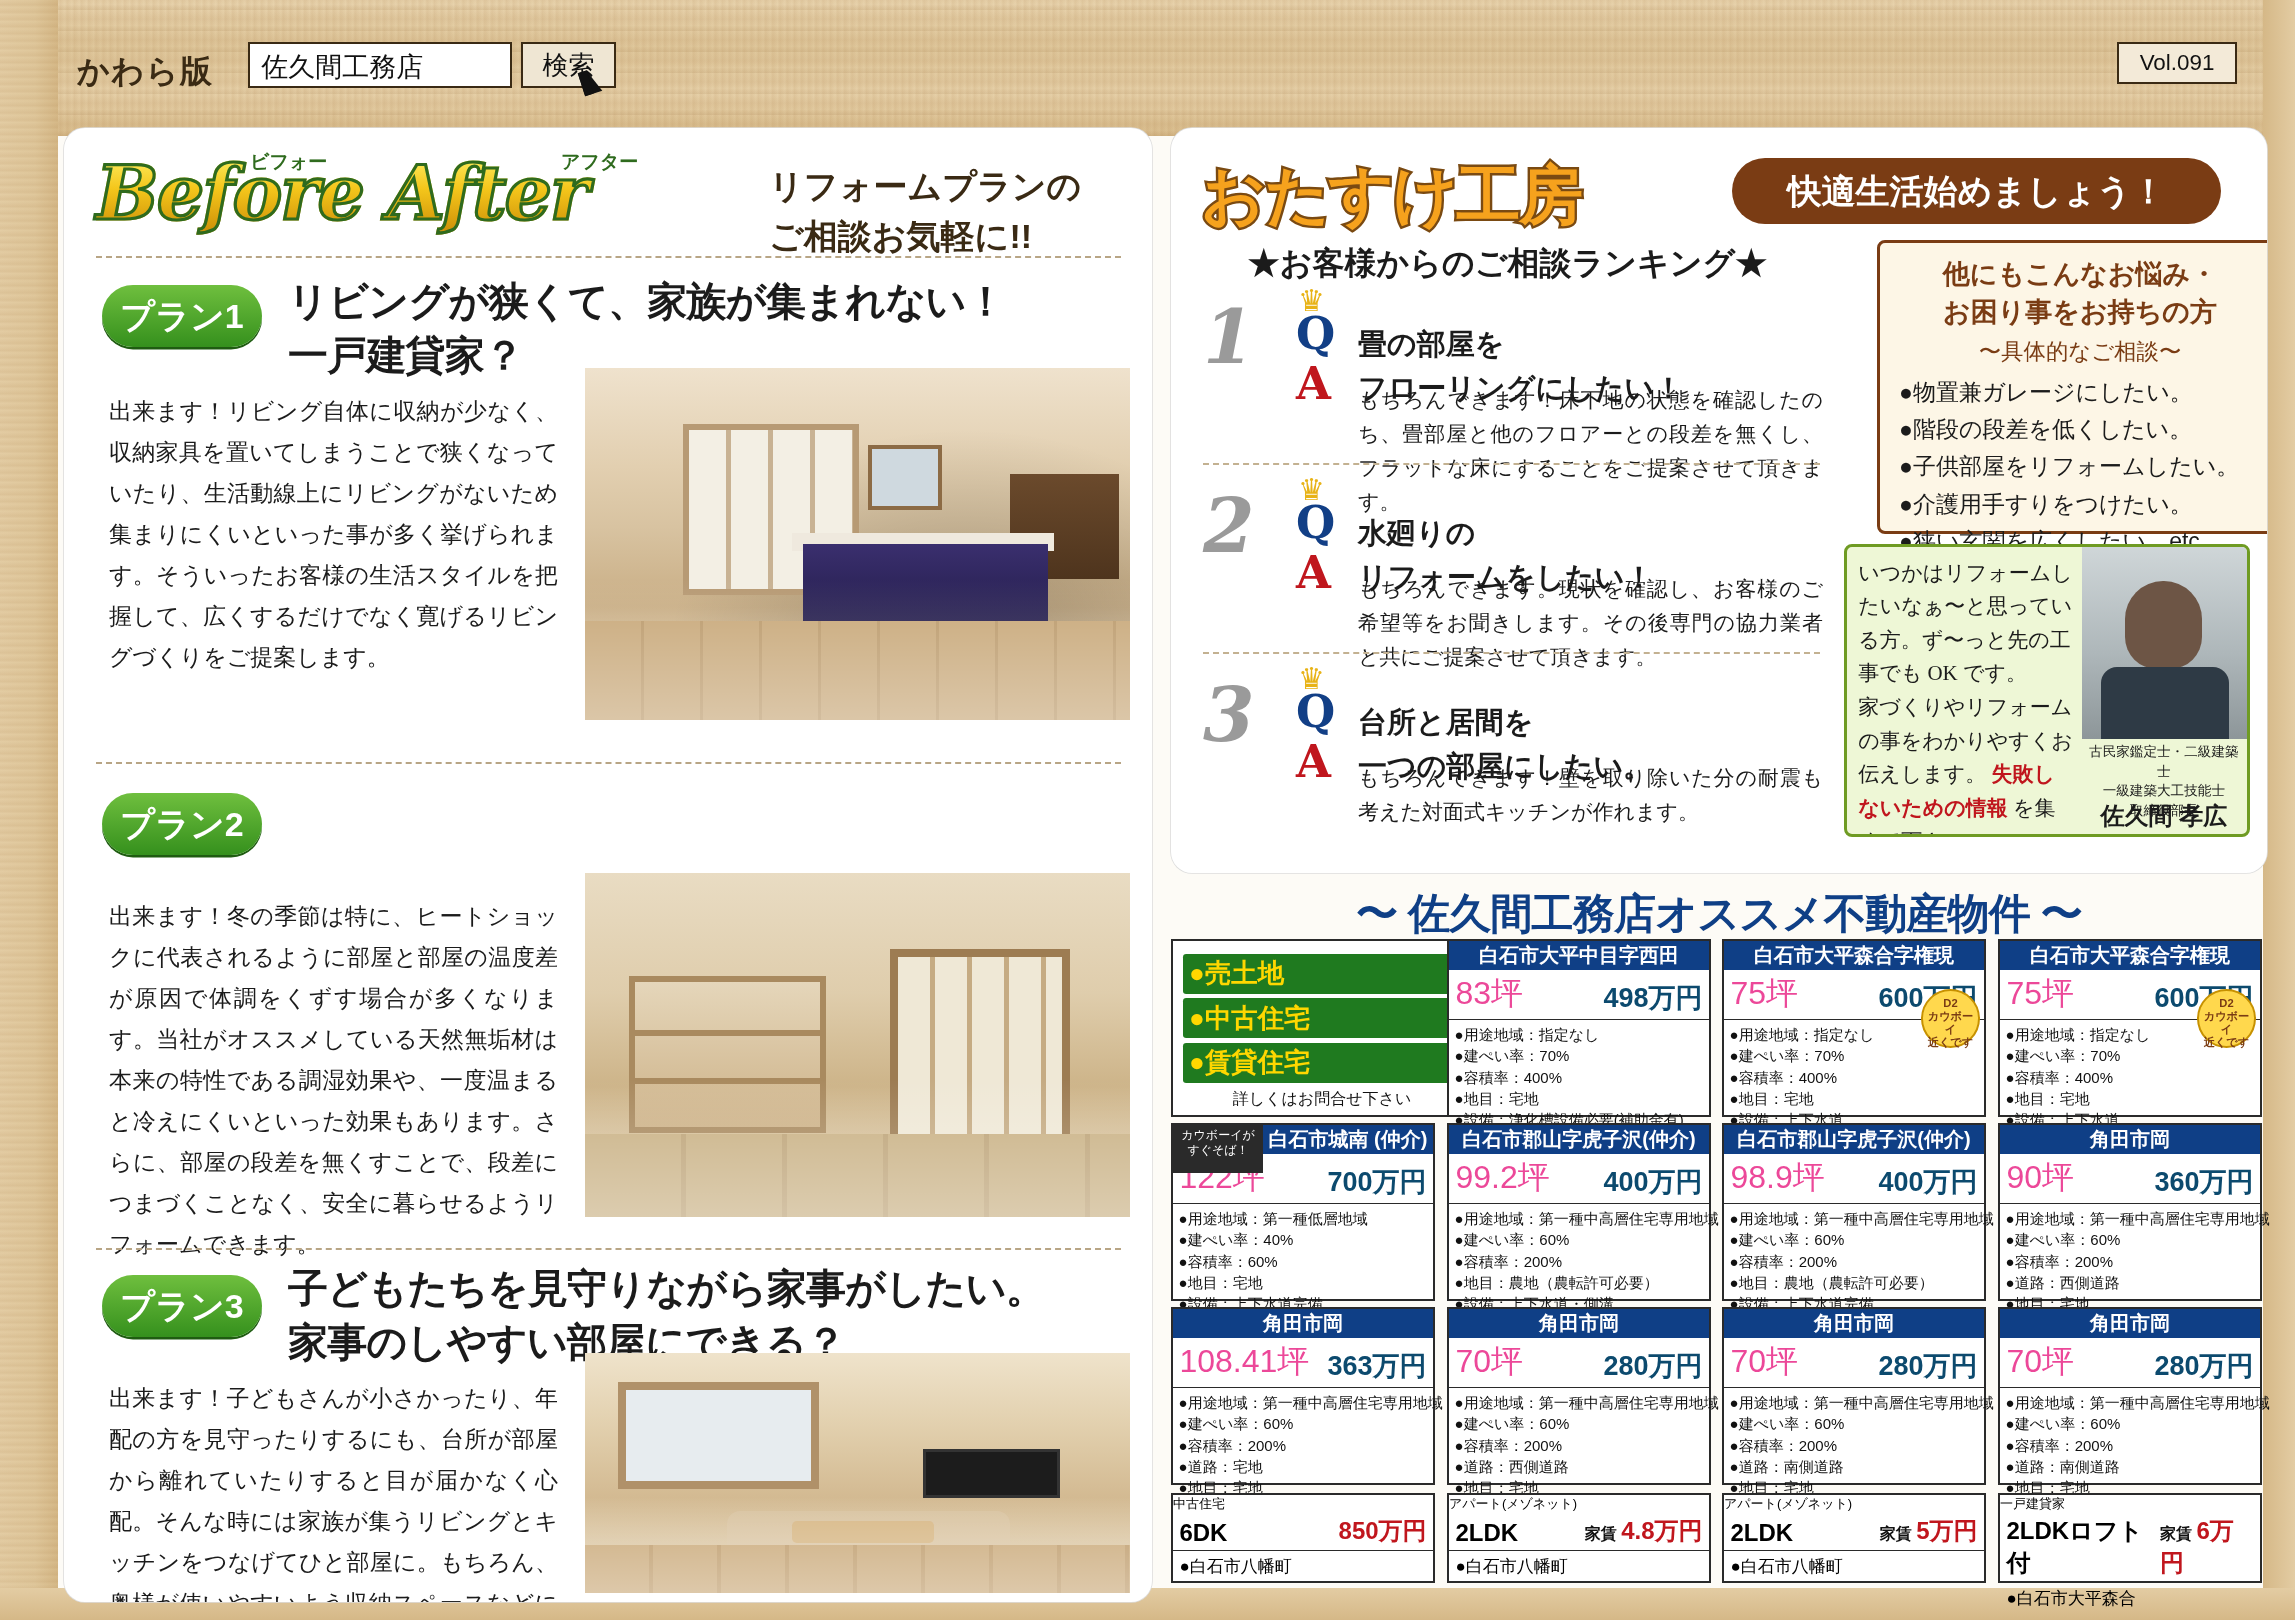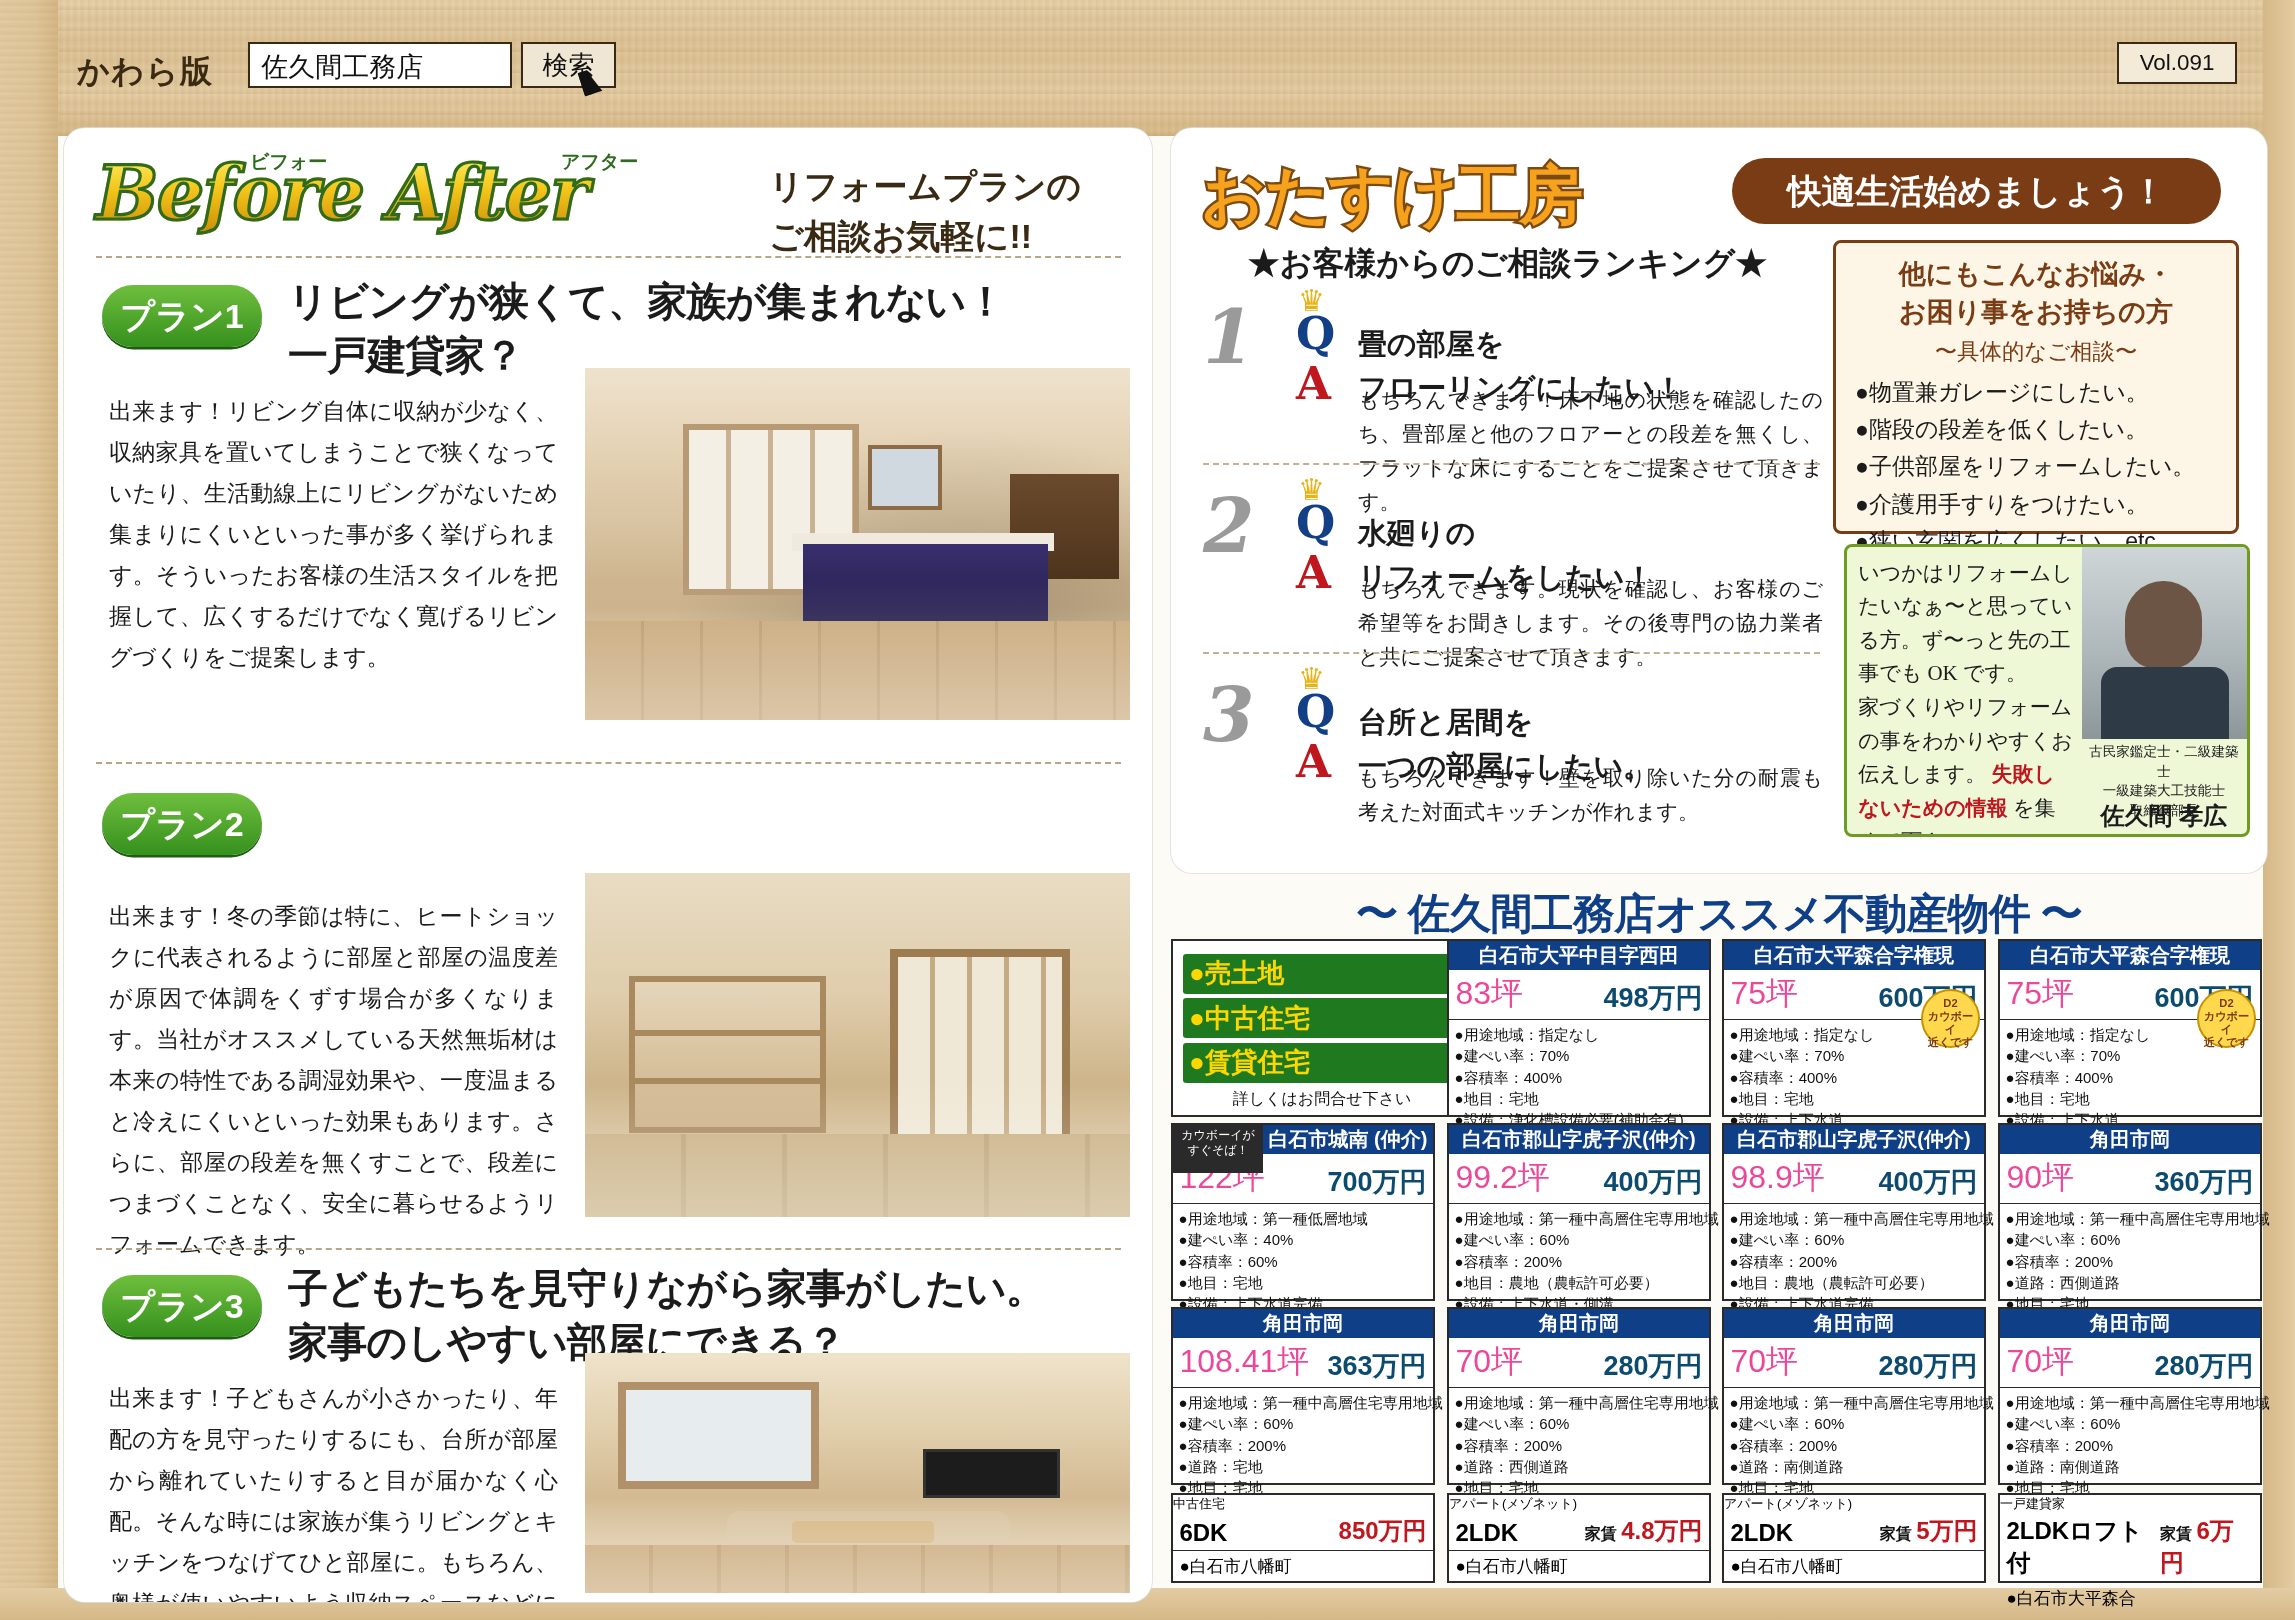--- a/index.html
+++ b/index.html
@@ -171,21 +171,21 @@
     color:#9a9a9a;font-family:"DejaVu Serif",serif;font-style:italic;
   }
   .qa .crown{position:absolute;left:103px;top:-4.8px;font-size:30px;color:#e8b317;}
   .qa .qletter{position:absolute;left:101px;top:19px;font-size:45px;font-weight:bold;color:#123f86;font-family:"DejaVu Serif",serif;}
   .qa .aletter{position:absolute;left:101px;top:69px;font-size:45px;font-weight:bold;color:#c0161d;font-family:"DejaVu Serif",serif;}
   .qa .qtext{position:absolute;left:163px;top:11.2px;font-size:29px;font-weight:bold;color:#1b1b1b;line-height:1.5;margin-top:24px;}
   .qa .atext{position:absolute;left:163px;top:95px;width:465px;font-size:21px;color:#1b1b1b;line-height:1.62;font-family:"Liberation Serif",serif;text-align:justify;}
   .qa-sep{position:absolute;left:32px;width:617px;border-top:2.4px dashed #c3b191;}
 
   .sidebox{
-    position:absolute;left:662px;top:112px;width:400px;height:288px;
+    position:absolute;left:706px;top:112px;width:400px;height:288px;
     background:#fdf6e6;border:3.2px solid #7a3c14;border-radius:8px;
   }
   .sidebox h3{
     margin:0;padding:13px 0 4.8px;text-align:center;color:#7a3c14;
     font-size:27px;font-weight:bold;line-height:1.4;
   }
   .sidebox .sub{text-align:center;color:#7a3c14;font-size:22.4px;margin-bottom:6.4px;}
   .sidebox ul{margin:0;padding:0 0 0 19px;list-style:none;}
   .sidebox li{font-size:23px;color:#1b1b1b;line-height:1.62;}
   .voicebox{

